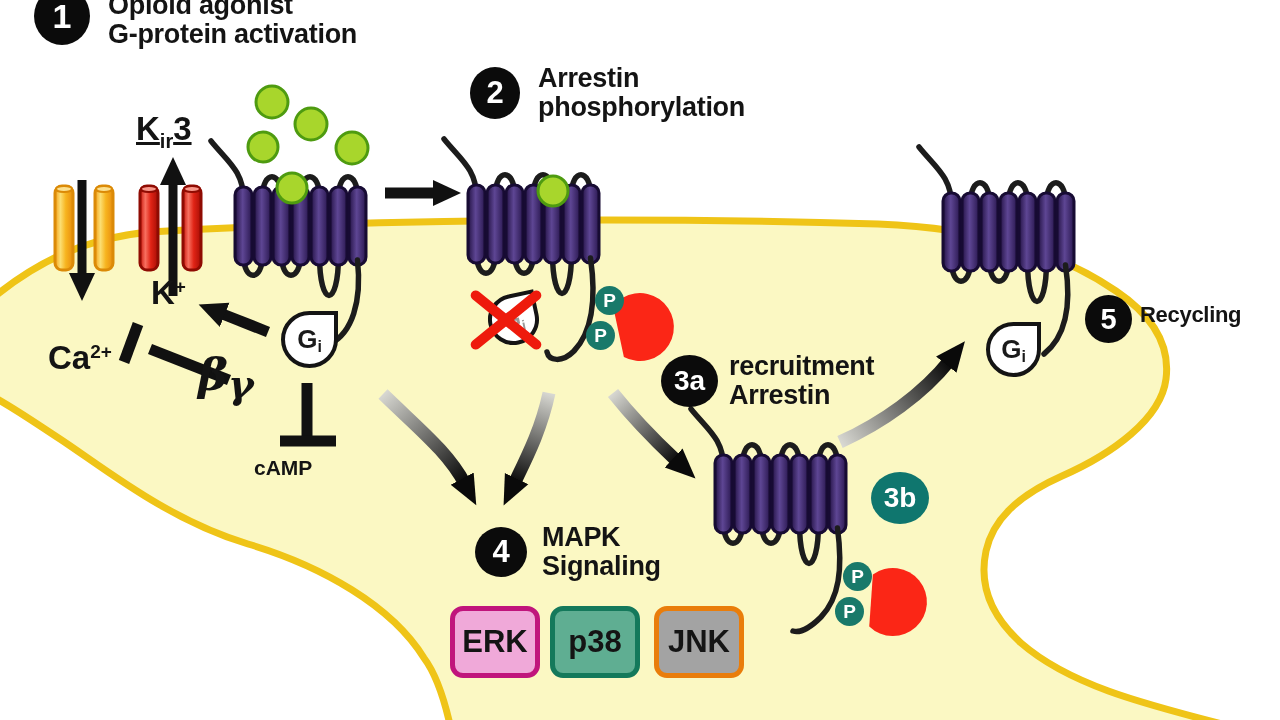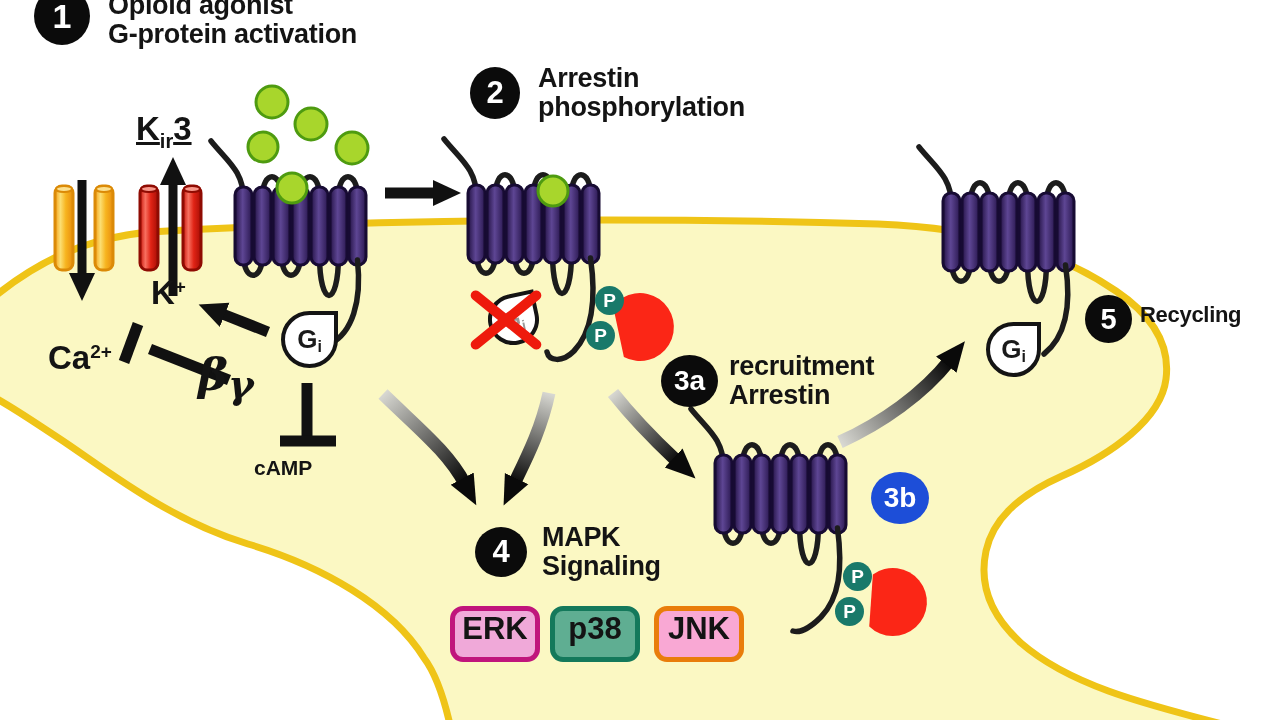--- a/index.html
+++ b/index.html
@@ -18,22 +18,22 @@
             border-radius:50% 0 50% 50%;display:flex;align-items:center;justify-content:center;
             font-weight:bold;color:#1a1a1a;box-sizing:border-box;}
   .g-main{font-size:26px;font-weight:bold;}
   .g-sub{font-size:16px;font-weight:bold;position:relative;top:7px;}
   .gprotein.crossed{transform:rotate(-12deg);color:#9a9a9a;}
   .xwrap{position:absolute;}
   .xbar{position:absolute;background:#ee1a0c;border-radius:5px;}
   .p-circle{position:absolute;width:29px;height:29px;border-radius:50%;background:#19796a;
             color:#fff;display:flex;align-items:center;justify-content:center;
             font-weight:bold;font-size:19px;}
-  .mapk-box{position:absolute;width:90px;height:56px;border:5px solid;border-radius:13px;
-            display:flex;justify-content:center;font-weight:bold;
+  .mapk-box{position:absolute;width:90px;height:72px;border:5px solid;border-radius:13px;
+            display:flex;align-items:center;justify-content:center;font-weight:bold;
             font-size:31px;color:#141414;box-sizing:border-box;}
 </style>
 </head>
 <body>
 
 <div id="stage">
 
 <svg width="1280" height="720" viewBox="0 0 1280 720">
   <defs>
     <linearGradient id="helixGrad" x1="0" y1="0" x2="1" y2="0">
@@ -179,21 +179,21 @@
 </div>
 
 <div class="badge" style="left: 661px; top: 355px; width: 57px; height: 52px; font-size: 28px; background: rgb(11, 11, 11);">
       <span>3a</span>
     </div>
 <div class="step-text" style="left:729px;top:352px;">
   <div>recruitment</div>
   <div>Arrestin</div>
 </div>
 
-<div class="badge" style="left: 871px; top: 472px; width: 58px; height: 52px; font-size: 28px; background: #1d4ed8;">
+<div class="badge" style="left: 871px; top: 472px; width: 58px; height: 52px; font-size: 28px; background: #0f766e;">
       <span>3b</span>
     </div>
 
 <div class="badge" style="left: 475px; top: 527px; width: 52px; height: 50px; font-size: 31px; background: rgb(11, 11, 11);">
       <span>4</span>
     </div>
 <div class="step-text" style="left:542px;top:523px;">
   <div>MAPK</div>
   <div>Signaling</div>
 </div>
@@ -250,17 +250,17 @@
 <div class="p-circle" style="left: 835px; top: 597px; background: rgb(25, 121, 106);">
   <span>P</span>
     </div>
 
 <div class="mapk-box" style="left: 450px; top: 606px; background: rgb(240, 169, 217); border-color: rgb(192, 21, 124);">
   <span>ERK</span>
     </div>
 <div class="mapk-box" style="left: 550px; top: 606px; background: rgb(95, 174, 146); border-color: rgb(20, 121, 91);">
   <span>p38</span>
     </div>
-<div class="mapk-box" style="left: 654px; top: 606px; background: #f9a8d4; border-color: rgb(233, 125, 11);">
+<div class="mapk-box" style="left: 654px; top: 606px; background: #a3a3a3; border-color: rgb(233, 125, 11);">
   <span>JNK</span>
     </div>
 
 </div>
 
 </body></html>

